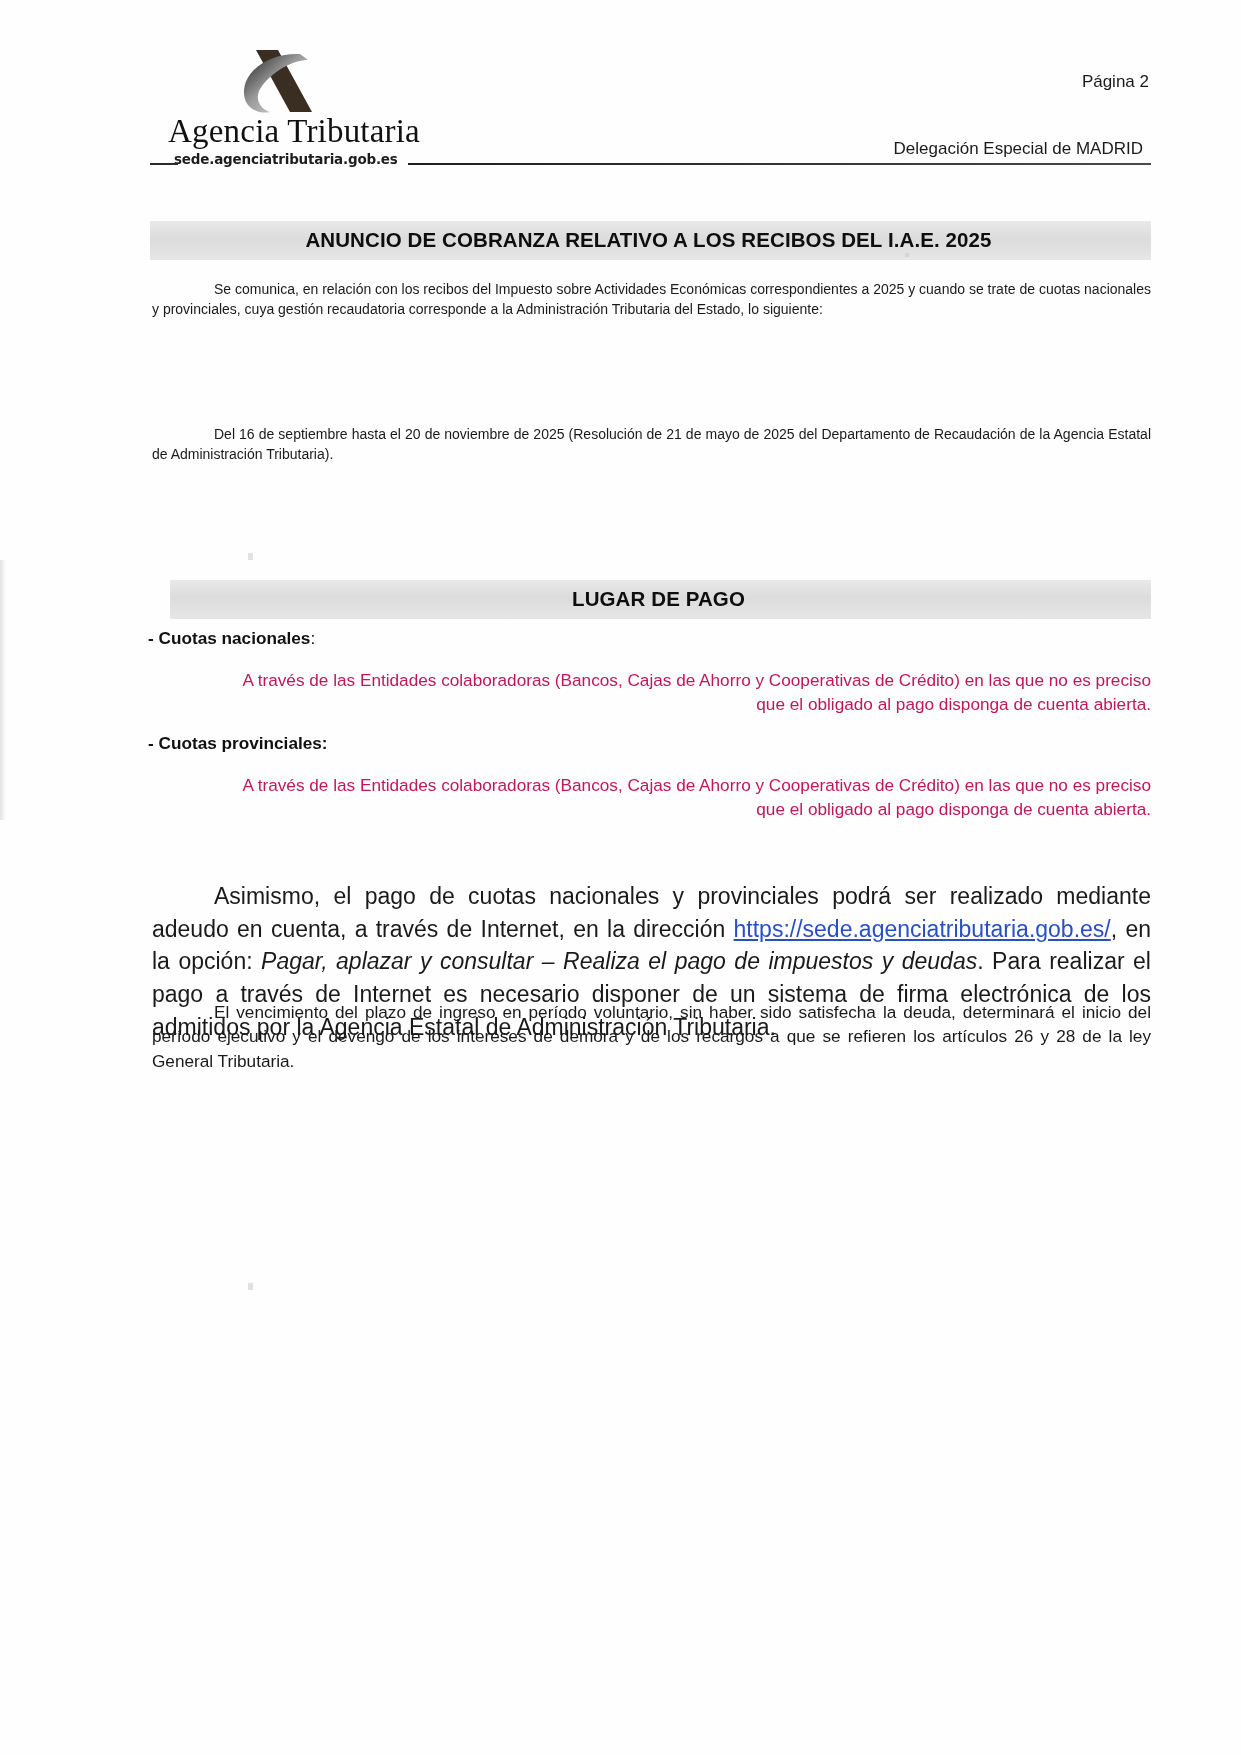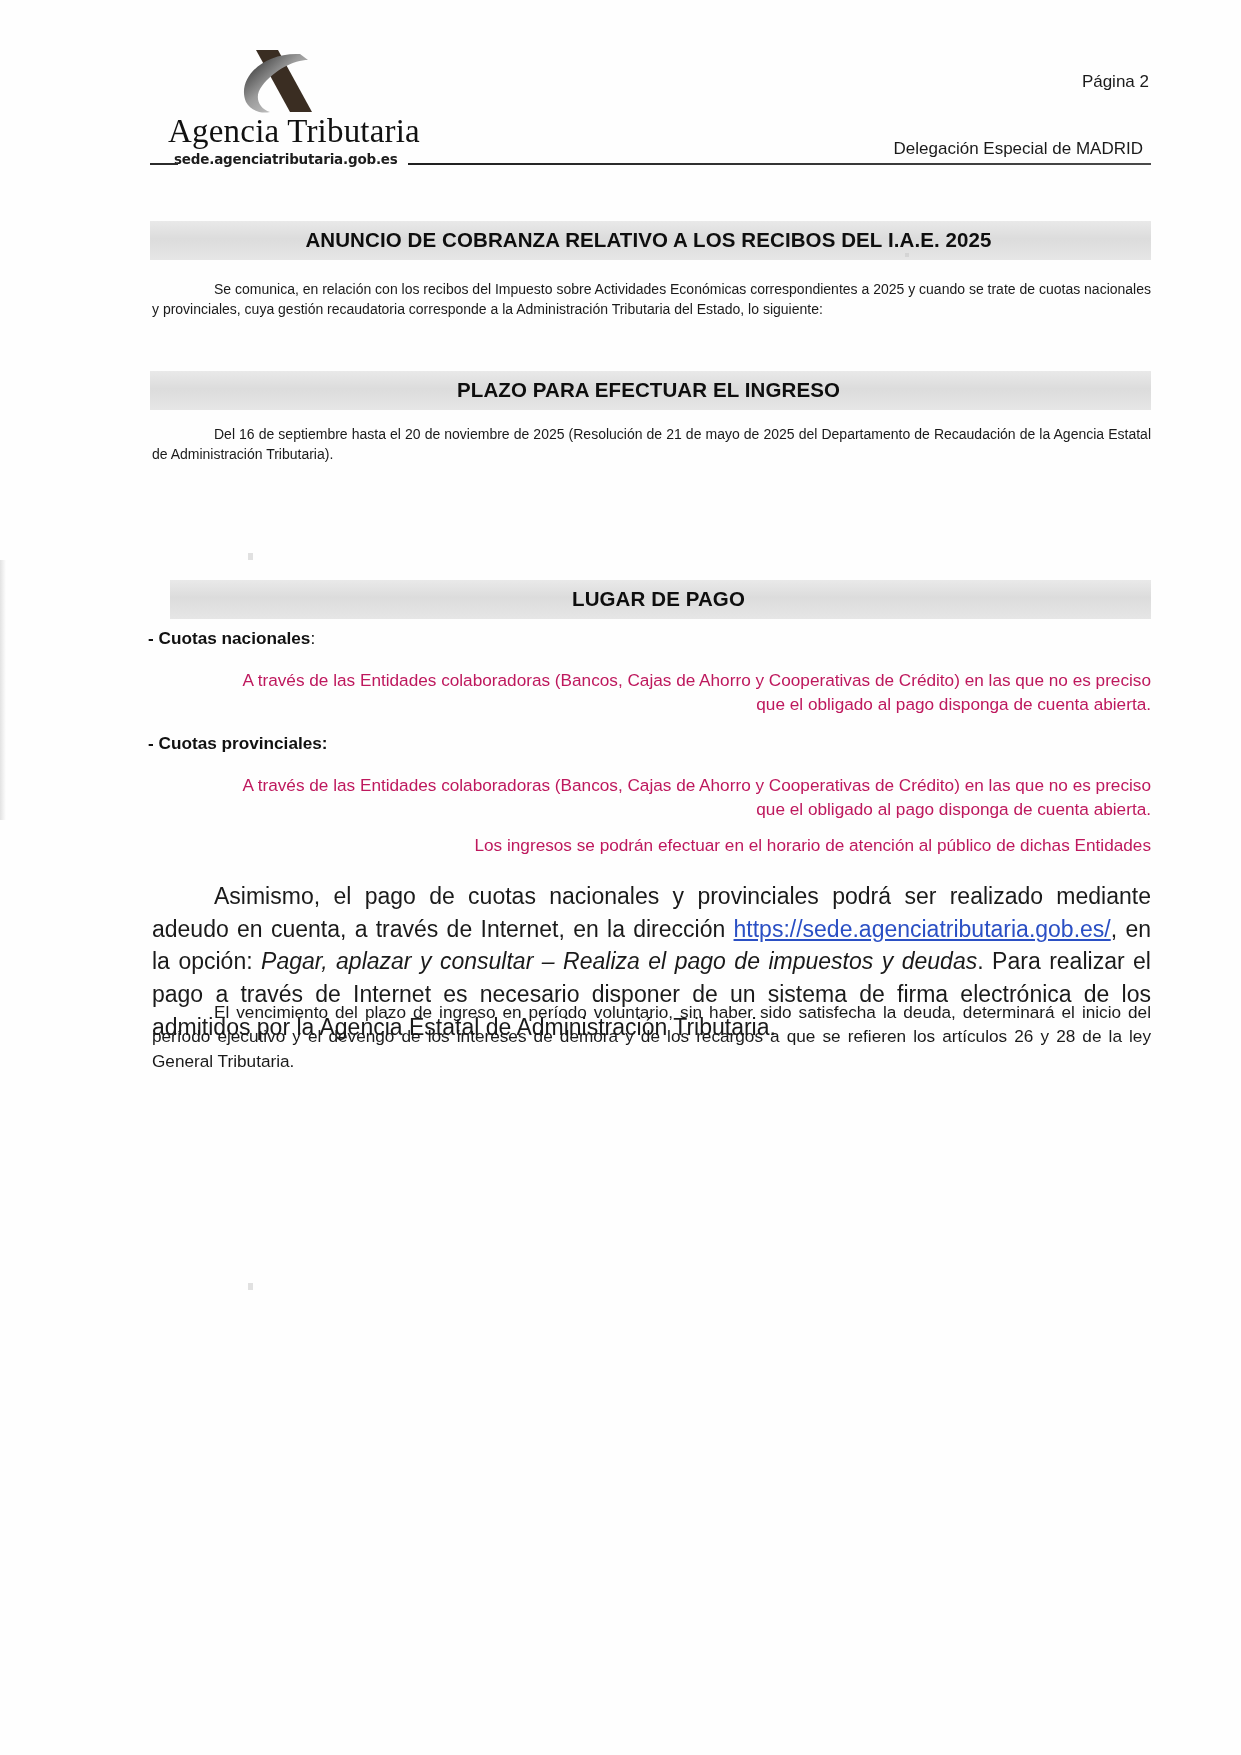--- a/index.html
+++ b/index.html
@@ -252,34 +252,32 @@
 
     <div class="rule-left"></div>
     <div class="rule-right"></div>
 
   </div>
 
   <div class="banner banner-title">ANUNCIO DE COBRANZA RELATIVO A LOS RECIBOS DEL I.A.E. 2025</div>
 
   <div class="para para-intro">Se comunica, en relación con los recibos del Impuesto sobre Actividades Económicas correspondientes a 2025 y cuando se trate de cuotas nacionales y provinciales, cuya gestión recaudatoria corresponde a la Administración Tributaria del Estado, lo siguiente:</div>
 
-  <div class="banner banner-plazo">PLAZO PARA EFECTUAR EL INGRESO</div>
   <div class="para para-plazo">Del 16 de septiembre hasta el 20 de noviembre de 2025 (Resolución de 21 de mayo de 2025 del Departamento de Recaudación de la Agencia Estatal de Administración Tributaria).</div>
 
   <div class="banner banner-lugar">LUGAR DE PAGO</div>
 
   <div class="label-line label-nacionales">
     <span>- Cuotas nacionales</span><span class="plain">:</span>
   </div>
   <div class="subpara sub-nacionales">A través de las Entidades colaboradoras (Bancos, Cajas de Ahorro y Cooperativas de Crédito) en las que no es preciso que el obligado al pago disponga de cuenta abierta.</div>
 
   <div class="label-line label-provinciales">- Cuotas provinciales:</div>
   <div class="subpara sub-provinciales">A través de las Entidades colaboradoras (Bancos, Cajas de Ahorro y Cooperativas de Crédito) en las que no es preciso que el obligado al pago disponga de cuenta abierta.</div>
 
-  <div class="subpara sub-horario">Los ingresos se podrán efectuar en el horario de atención al público de dichas Entidades</div>
 
   <div class="para-internet">
     <span>Asimismo, el pago de cuotas nacionales y provinciales podrá ser realizado mediante adeudo en cuenta, a través de Internet, en la dirección </span><a class="doclink" href="#">https://sede.agenciatributaria.gob.es/</a><span>, en la opción: </span><span class="ital">Pagar, aplazar y consultar – Realiza el pago de impuestos y deudas</span><span>. Para realizar el pago a través de Internet es necesario disponer de un sistema de firma electrónica de los admitidos por la Agencia Estatal de Administración Tributaria.</span>
   </div>
 
   <div class="para-vencimiento">El vencimiento del plazo de ingreso en período voluntario, sin haber sido satisfecha la deuda, determinará el inicio del período ejecutivo y el devengo de los intereses de demora y de los recargos a que se refieren los artículos 26 y 28 de la ley General Tributaria.</div>
 
   <div class="edge-smudge"></div>
   <div class="scan-speck" style="left:248px; top:553px; width:5px; height:7px;"></div>
   <div class="scan-speck" style="left:248px; top:1283px; width:5px; height:7px;"></div>

